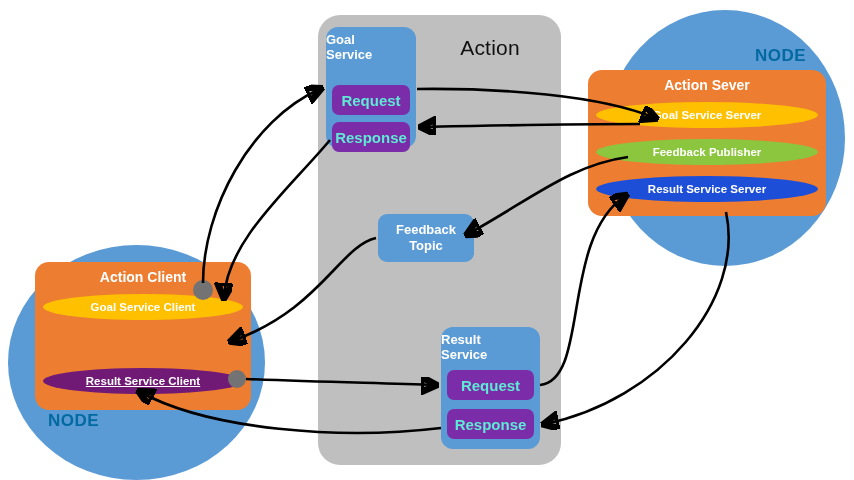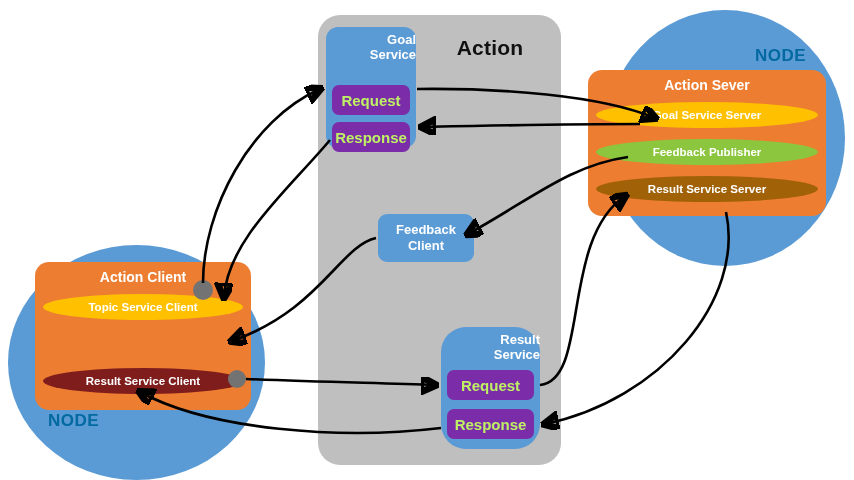--- a/index.html
+++ b/index.html
@@ -27,21 +27,21 @@
     border-radius: 22px;
   }
   .action-title {
     position: absolute;
     left: 430px;
     top: 36px;
     width: 120px;
     text-align: center;
     color: #111111;
     font-size: 21px;
-    font-weight: bold;
+    font-weight: normal;
     letter-spacing: .2px;
   }
 
   .node-circle {
     position: absolute;
     background: #5b9bd5;
     border-radius: 50%;
   }
   .node-left   { left: 8px;   top: 245px; width: 257px; height: 235px; }
   .node-right  { left: 605px; top: 10px;  width: 240px; height: 256px; }
@@ -97,45 +97,45 @@
   .pill-2 { top: 69px; }
   .pill-3 { top: 106px; }
 
   
   .service-box {
     position: absolute;
     background: #5b9bd5;
     border-radius: 12px;
   }
   .goal-service   { left: 326px; top: 27px;  width: 90px;  height: 121px; }
-  .result-service { left: 441px; top: 327px; width: 99px;  height: 122px; border-radius: 25px; }
+  .result-service { left: 441px; top: 327px; width: 99px;  height: 122px; }
 
   .service-title {
     position: absolute;
     left: 0;
     right: 0;
     top: 5px;
-    text-align: right;
+    text-align: left;
     color: #ffffff;
     font-size: 13px;
     font-weight: bold;
     line-height: 1.18;
   }
 
   .msg-box {
     position: absolute;
     left: 6px;
     right: 6px;
     height: 30px;
     background: #7b2ca8;
     border-radius: 7px;
     display: flex;
     align-items: center;
     justify-content: center;
-    color: #bef264;
+    color: #5eead4;
     font-size: 15px;
     font-weight: bold;
   }
   .msg-request  { top: 58px; }
   .msg-response { top: 95px; }
   .result-service .msg-request  { top: 43px; }
   .result-service .msg-response { top: 82px; }
 
   .topic-box {
     position: absolute;
@@ -180,46 +180,46 @@
 <div id="stage">
 
   <div class="action-container"></div>
   <div class="action-title">Action</div>
 
   <div class="node-circle node-left"></div>
   <div class="node-label node-label-left">NODE</div>
 
   <div class="action-box action-box-left">
     <div class="action-box-title">Action Client</div>
-    <div class="pill pill-yellow pill-1" style="background: rgb(255, 192, 0);">Topic Service Client</div>
-    <div class="pill pill-yellow pill-3" style="background: #7f1d1d;">Result Service Client</div>
+    <div class="pill pill-yellow pill-1" style="background: rgb(255, 192, 0);">Goal Service Client</div>
+    <div class="pill pill-yellow pill-3" style="background: #701a75; text-decoration: underline;">Result Service Client</div>
   </div>
 
   <div class="node-circle node-right"></div>
   <div class="node-label node-label-right">NODE</div>
 
   <div class="action-box action-box-right">
     <div class="action-box-title">Action Sever</div>
     <div class="pill pill-yellow pill-1" style="background: rgb(255, 192, 0);">Goal Service Server</div>
     <div class="pill pill-green pill-2" style="background: rgb(140, 198, 62);">Feedback Publisher</div>
-    <div class="pill pill-yellow pill-3" style="background: #a16207;">Result Service Server</div>
+    <div class="pill pill-yellow pill-3" style="background: #1d4ed8;">Result Service Server</div>
   </div>
 
   <div class="service-box goal-service">
     <div class="service-title">
       <span>Goal</span><br>
       <span>Service</span>
     </div>
     <div class="msg-box msg-request">Request</div>
     <div class="msg-box msg-response">Response</div>
   </div>
 
   <div class="topic-box">
     <span>Feedback</span>
-    <span>Client</span>
+    <span>Topic</span>
   </div>
 
   <div class="service-box result-service">
     <div class="service-title">
       <span>Result</span><br>
       <span>Service</span>
     </div>
     <div class="msg-box msg-request">Request</div>
     <div class="msg-box msg-response">Response</div>
   </div>

